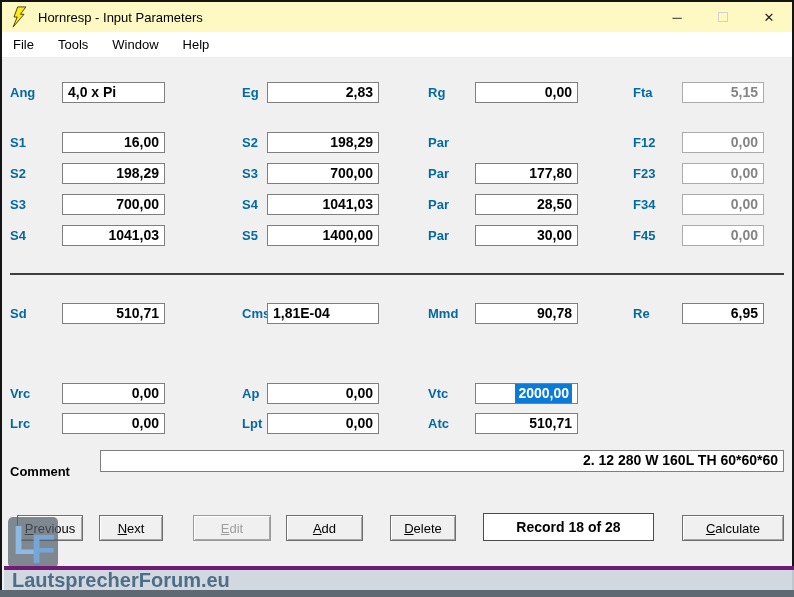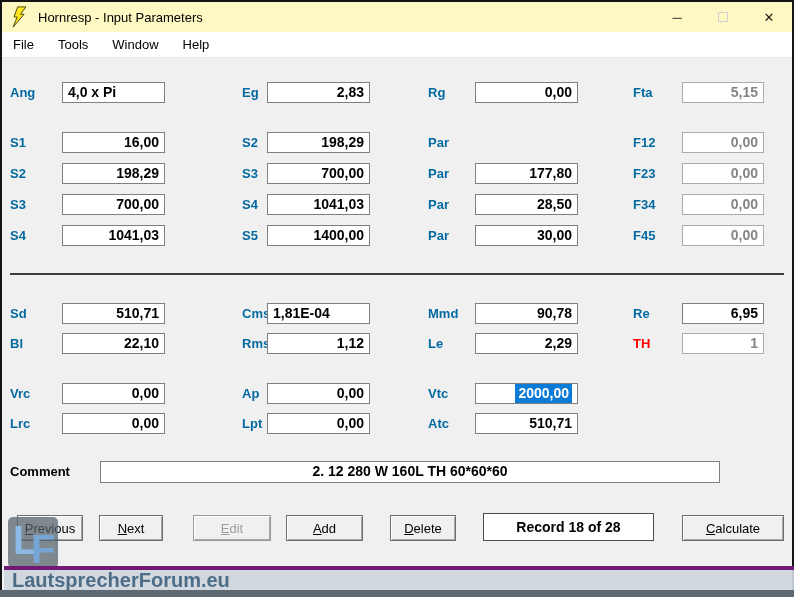--- a/index.html
+++ b/index.html
@@ -21,29 +21,29 @@
   .menu-item { font-size:13px; color:#000; margin-right:24px; }
 
   
   .prow { position:absolute; left:0; width:100%; height:21px; }
   .plabel { position:absolute; font-weight:bold; font-size:13px; line-height:21px; color:#0369a1; white-space:nowrap; }
   .plabel.red { color:#ff0000; }
   .pfield { position:absolute; height:21px; background:#fff; border:1px solid #7f7f7f; font-weight:bold; font-size:14px; line-height:18px; text-align:right; padding:0 5px; color:#000; white-space:nowrap; overflow:hidden; }
   .pfield.left { text-align:left; }
   .pfield.disabled { border-color:#ababab; color:#848484; }
   .c1 { left:10px; } .c2 { left:234px;margin-left:8px; } .c3 { left:428px; } .c4 { left:633px; }
-  .f1 { left:62px; width:103px; } .f2 { left:267px; width:103px; }
+  .f1 { left:62px; width:103px; } .f2 { left:267px; width:112px; }
   .f3 { left:475px; width:103px; } .f4 { left:682px; width:82px; }
   .selection { background:#0c7bd8; color:#fff; padding:17px 3px; }
 
   .separator { position:absolute; left:10px; top:273px; width:774px; height:2px; background:#3f3f3f; }
 
   
   .comment-label { position:absolute; left:10px; top:461px; font-weight:bold; font-size:13px; line-height:22px; }
-  .comment-field { position:absolute; left:100px; top:461px; width:620px; height:22px; background:#fff; border:1px solid #7f7f7f; font-weight:bold; font-size:14px; line-height:19px; padding:0 5px; text-align:center; color:#000; }
+  .comment-field { position:absolute; left:100px; top:450px; width:684px; height:22px; background:#fff; border:1px solid #7f7f7f; font-weight:bold; font-size:14px; line-height:19px; padding:0 5px; text-align:right; color:#000; }
 
   
   .btn { position:absolute; top:515px; height:26px; background:#f0f0f0; border:1px solid #6e6e6e; box-shadow: inset 1px 1px 0 #ffffff, inset -1px -1px 0 #a6a6a6; font-size:13px; color:#000; display:flex; align-items:center; justify-content:center; white-space:nowrap; }
   .btn.disabled { color:#9e9e9e; border-color:#9a9a9a; }
   .mn { text-decoration:underline; }
   .record-box { position:absolute; left:483px; top:513px; width:171px; height:28px; background:#fff; border:1px solid #4c4c4c; display:flex; align-items:center; justify-content:center; font-weight:bold; font-size:14px; color:#000; }
 
   
   .wm-logo { position:absolute; left:8px; top:517px; width:50px; height:51px; background:rgba(84,95,106,0.72); border-radius:5px; z-index:10; }
   .wm-l { position:absolute; left:5px; top:-2px; font-size:40px; font-weight:bold; color:#8db9e5; line-height:50px; }
@@ -142,30 +142,20 @@
     <span class="plabel c1">Sd</span>
     <div class="pfield f1">510,71</div>
     <span class="plabel c2">Cms</span>
     <div class="pfield f2 left">1,81E-04</div>
     <span class="plabel c3">Mmd</span>
     <div class="pfield f3">90,78</div>
     <span class="plabel c4">Re</span>
     <div class="pfield f4">6,95</div>
   </div>
 
-  <div class="prow" style="top:333px">
-    <span class="plabel c1">Bl</span>
-    <div class="pfield f1">22,10</div>
-    <span class="plabel c2">Rms</span>
-    <div class="pfield f2">1,12</div>
-    <span class="plabel c3">Le</span>
-    <div class="pfield f3">2,29</div>
-    <span class="plabel c4 red">TH</span>
-    <div class="pfield f4 disabled">1</div>
-  </div>
 
   <div class="prow" style="top:383px">
     <span class="plabel c1">Vrc</span>
     <div class="pfield f1">0,00</div>
     <span class="plabel c2">Ap</span>
     <div class="pfield f2">0,00</div>
     <span class="plabel c3">Vtc</span>
     <div class="pfield f3"><span class="selection">2000,00</span></div>
   </div>
 

